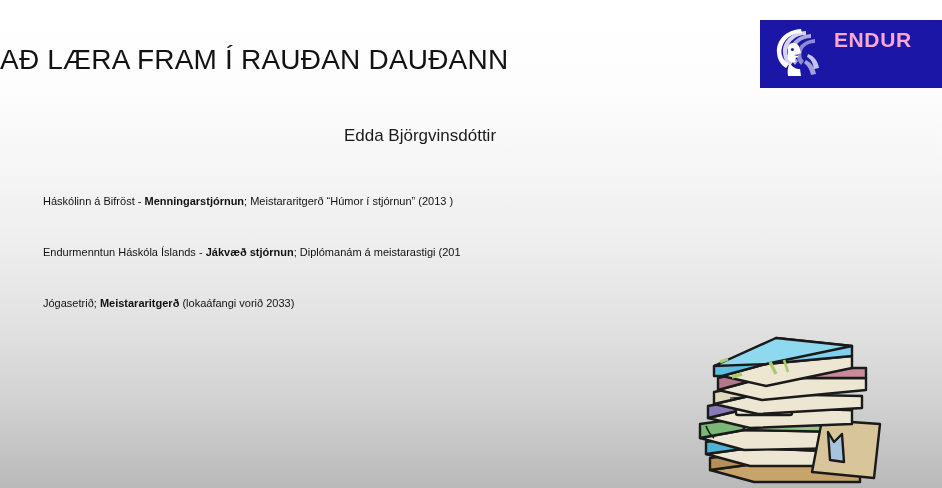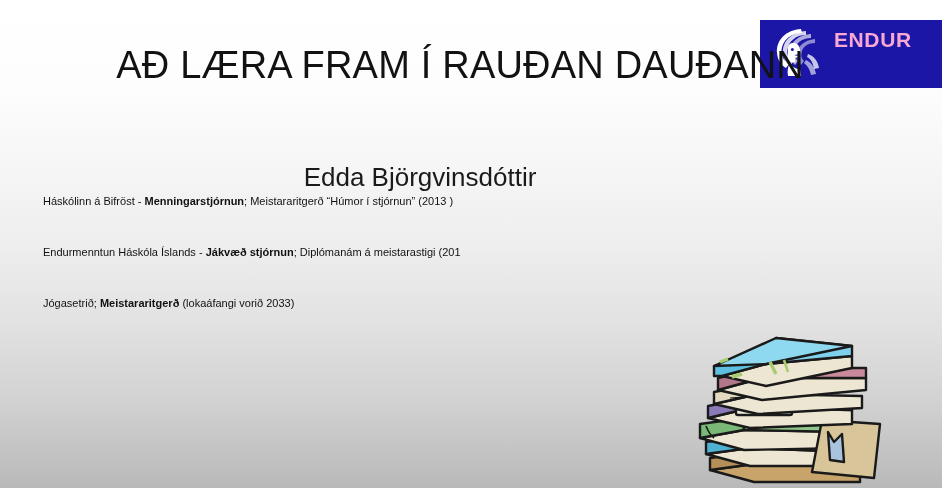--- a/index.html
+++ b/index.html
@@ -57,40 +57,38 @@
     font-family: "Liberation Sans", sans-serif;
   }
   #logo-text div { white-space: nowrap; }
 
   
   #title {
     position: absolute;
     left: 0;
     top: 44px;
     width: 760px;
-    text-align: right;
-    font-size: 38px;
+    text-align: left;
+    font-size: 28px;
     color: #121212;
     letter-spacing: 0.2px;
     font-family: "Liberation Sans", sans-serif;
     white-space: nowrap;
-    margin-left: 44px;
   }
 
   
   #subtitle {
     position: absolute;
     left: 0;
     top: 126px;
     width: 840px;
     text-align: center;
-    font-size: 26px;
+    font-size: 17px;
     color: #1a1a1a;
     font-family: "Liberation Sans", sans-serif;
-    margin-top: 36px;
   }
 
   
   #body-lines {
     position: absolute;
     left: 43px;
     top: 190px;
     width: 880px;
   }
   .body-line {

